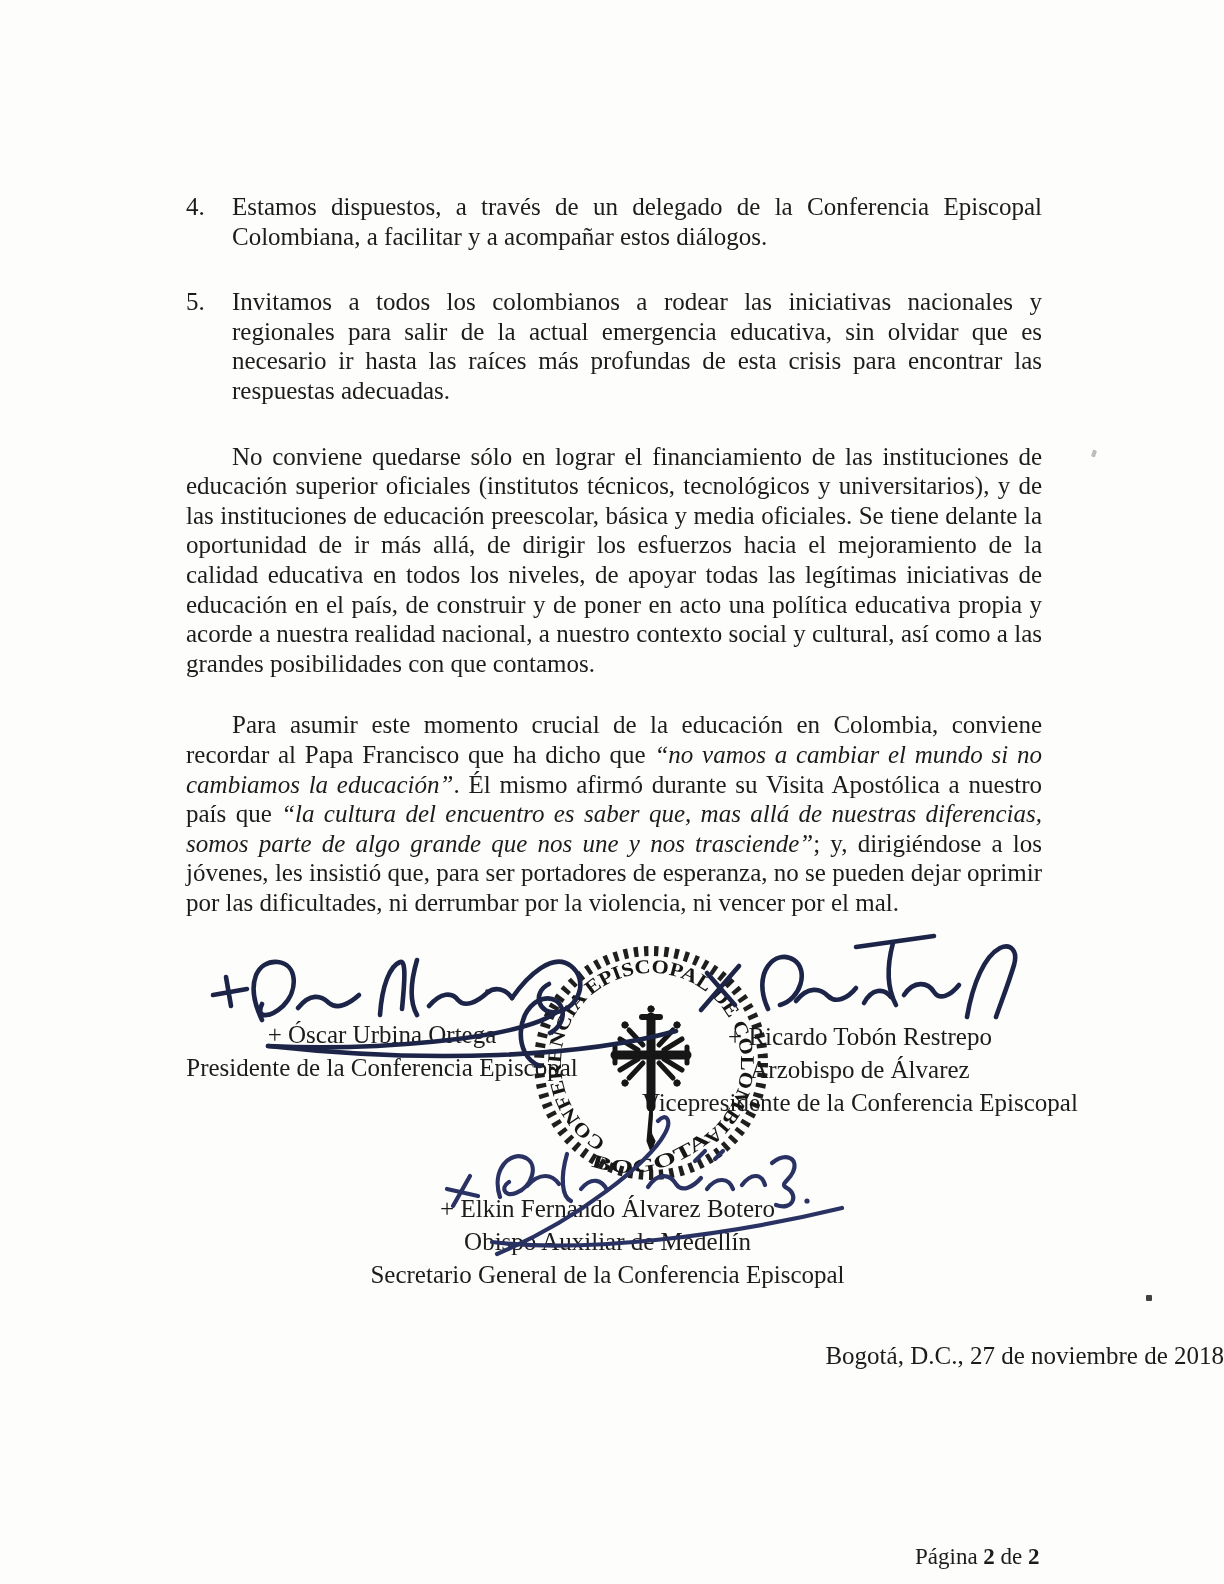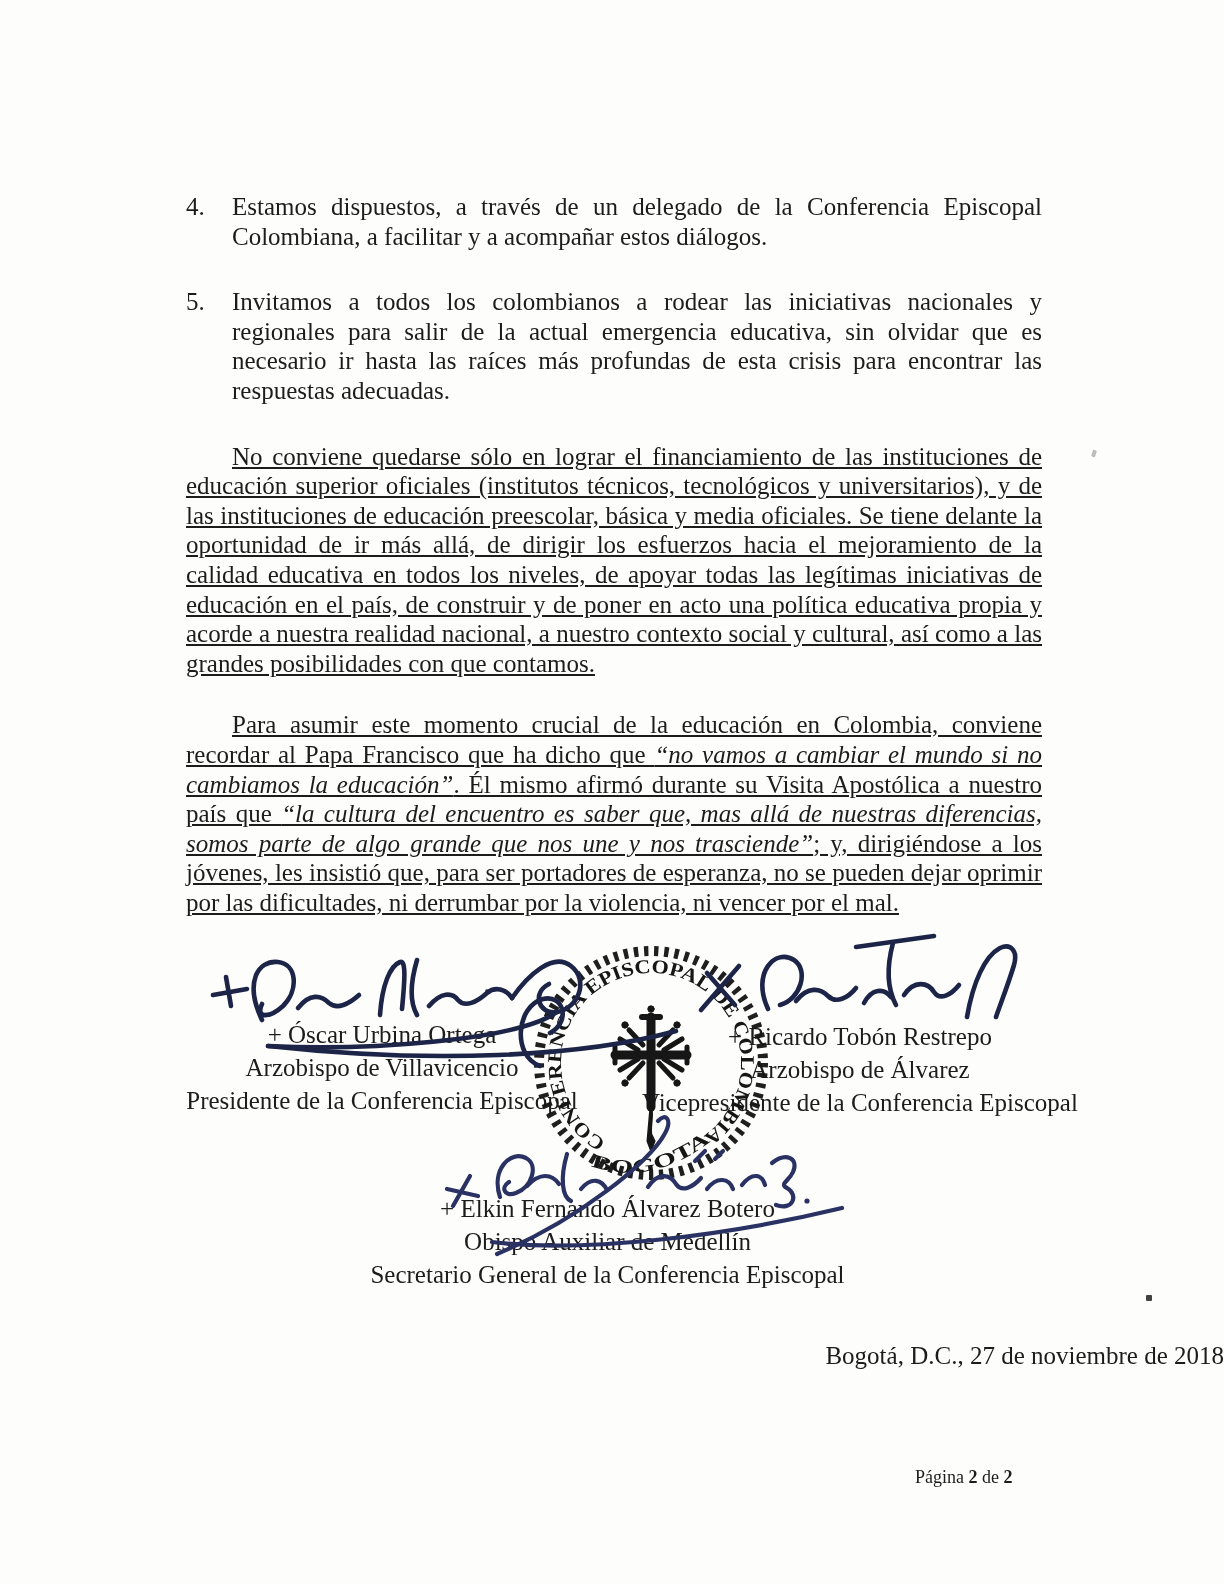--- a/index.html
+++ b/index.html
@@ -13,34 +13,34 @@
     -webkit-font-smoothing:antialiased;
   }
   
   .body-text{
     position:absolute;left:186px;top:192px;width:856px;
     font-size:25px;line-height:29.6px;text-align:justify;
   }
   .list-item{display:flex;margin:0 0 36px 0;}
   .list-num{flex:none;width:46px;}
   .list-body{flex:1;text-align:justify;}
-  .para{margin:0 0 32px 0;text-indent:46px;text-align:justify;text-decoration:underline;}
+  .para{margin:0 0 32px 0;text-indent:46px;text-align:justify;}
   .quote-italic{font-style:italic;}
   
   .sig-col{position:absolute;text-align:center;font-size:25px;line-height:33px;white-space:nowrap;}
   .sig-left{left:132px;top:1018px;width:500px;}
   .sig-right{left:610px;top:1020px;width:500px;}
   .sig-center{left:355px;top:1192px;width:505px;}
   .sig-col div{height:33px;}
   
   .seal-wrap{position:absolute;left:521px;top:933px;width:260px;height:260px;z-index:4;}
   .sig-layer{position:absolute;left:0;top:0;width:1224px;height:1584px;z-index:5;pointer-events:none;}
   
   .date-line{position:absolute;left:0;top:1342px;width:1224px;text-align:right;font-size:25px;}
-  .page-footer{position:absolute;left:915px;top:1467px;font-size:18px;white-space:nowrap;}
+  .page-footer{position:absolute;left:915px;top:1544px;font-size:23px;white-space:nowrap;}
   .page-footer b{font-weight:bold;}
   
   .artifact{position:absolute;background:#6f6f6f;border-radius:1px;}
   .artifact-1{left:1092px;top:450px;width:4px;height:7px;opacity:.45;transform:rotate(18deg);}
   .artifact-2{left:1146px;top:1295px;width:6px;height:6px;background:#2e2e2e;opacity:.9;}
 </style>
 </head>
 <body>
 
 <div class="page">
@@ -57,21 +57,20 @@
       <div class="list-body">Invitamos a todos los colombianos a rodear las iniciativas nacionales y regionales para salir de la actual emergencia educativa, sin olvidar que es necesario ir hasta las raíces más profundas de esta crisis para encontrar las respuestas adecuadas.</div>
     </div>
 
     <p class="para"><span>No conviene quedarse sólo en lograr el financiamiento de las instituciones de educación superior oficiales (institutos técnicos, tecnológicos y universitarios), y de las instituciones de educación preescolar, básica y media oficiales.  Se tiene delante la oportunidad de ir más allá, de dirigir los esfuerzos hacia el mejoramiento de la calidad educativa en todos los niveles, de apoyar todas las legítimas iniciativas de educación en el país, de construir y de poner en acto una política educativa propia y acorde a nuestra realidad nacional, a nuestro contexto social y cultural, así como a las grandes posibilidades con que contamos.</span></p>
 
     <p class="para"><span>Para asumir este momento crucial de la educación en Colombia, conviene recordar al Papa Francisco que ha dicho que </span><span class="quote-italic">“no vamos a cambiar el mundo si no cambiamos la educación”</span><span>.  Él mismo afirmó durante su Visita Apostólica a nuestro país que </span><span class="quote-italic">“la cultura del encuentro es saber que, mas allá de nuestras diferencias, somos parte de algo grande que nos une y nos trasciende”</span><span>; y, dirigiéndose a los jóvenes, les insistió que, para ser portadores de esperanza, no se pueden dejar oprimir por las dificultades, ni derrumbar por la violencia, ni vencer por el mal.</span></p>
   </div>
 
   <div class="sig-col sig-left">
     <div>+ Óscar Urbina Ortega</div>
-    <div>Arzobispo de Villavicencio</div>
     <div>Presidente de la Conferencia Episcopal</div>
   </div>
 
   <div class="sig-col sig-right">
     <div>+ Ricardo Tobón Restrepo</div>
     <div>Arzobispo de Álvarez</div>
     <div>Vicepresidente de la Conferencia Episcopal</div>
   </div>
 
   <div class="sig-col sig-center">

